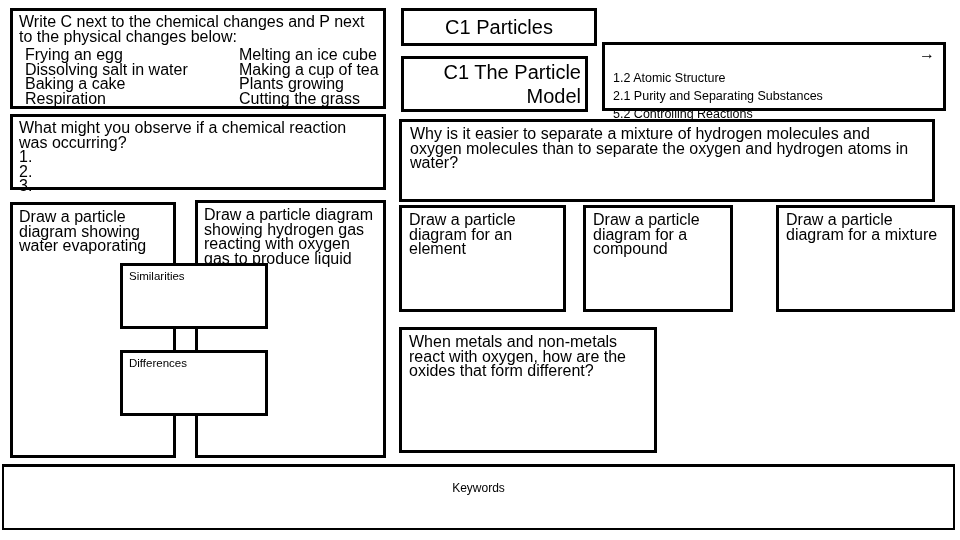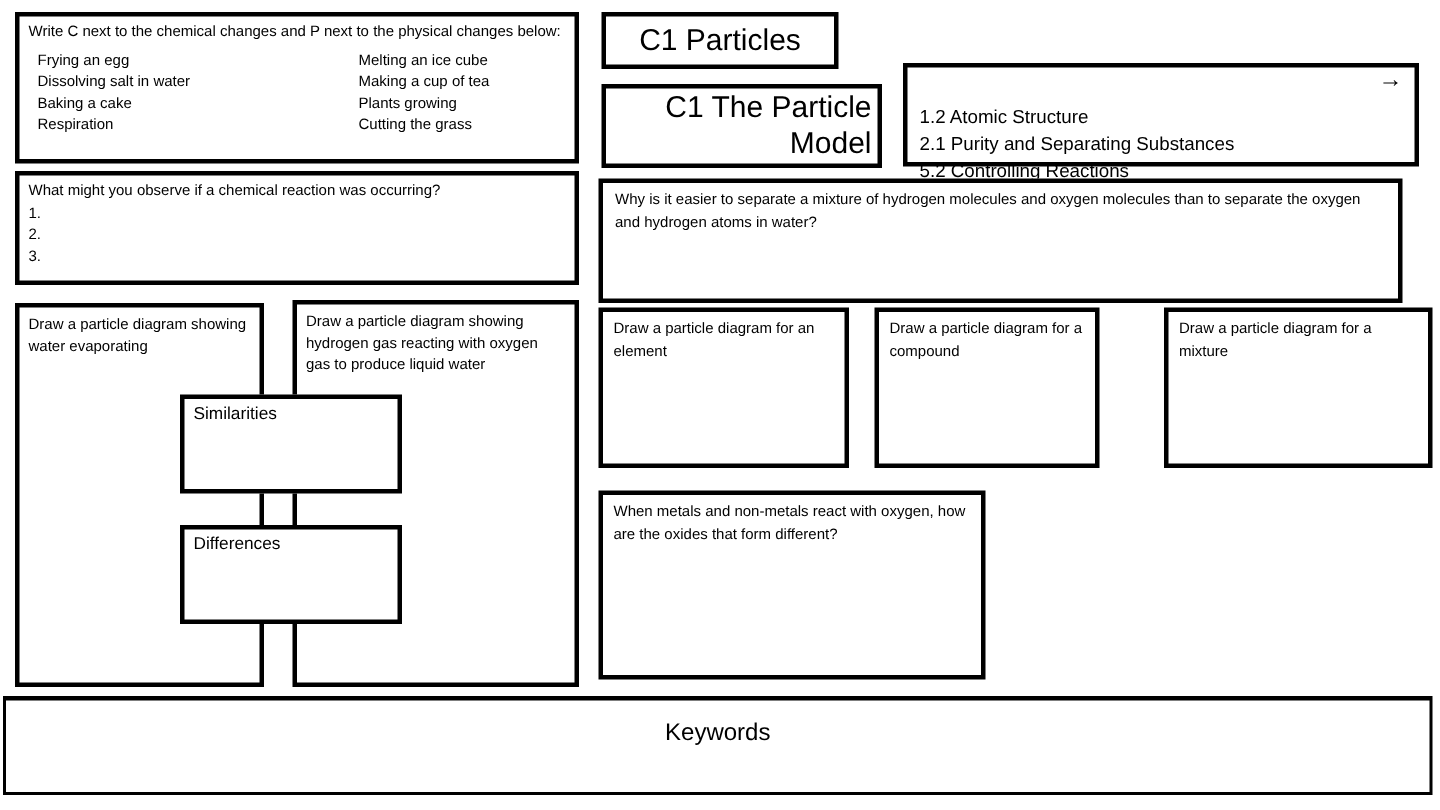--- a/index.html
+++ b/index.html
@@ -18,21 +18,21 @@
     height: 540px;
     background: #ffffff;
     overflow: hidden;
   }
   .box {
     position: absolute;
     box-sizing: border-box;
     border: 3px solid #000000;
     background: #ffffff;
     padding: 4px 6px;
-    font-size: 10px;
+    font-size: 16px;
     line-height: 14.5px;
   }
   .title-box {
     text-align: center;
     font-size: 20px;
     line-height: 24px;
     display: flex;
     align-items: center;
     justify-content: center;
     padding: 2px 4px;
@@ -80,21 +80,21 @@
     border: 2px solid #000000;
     border-top-width: 3px;
     background: #ffffff;
   }
   .keywords-label {
     position: absolute;
     left: 0;
     right: 0;
     top: 12px;
     text-align: center;
-    font-size: 16px;
+    font-size: 12px;
     line-height: 19px;
     font-weight: normal;
   }
   .overlay-box {
     position: absolute;
     box-sizing: border-box;
     border: 3px solid #000000;
     background: #ffffff;
     padding: 3px 6px;
     font-size: 11.5px;
@@ -121,21 +121,21 @@
       </div>
       <div class="col-right">
         <div>Melting an ice cube</div>
         <div>Making a cup of tea</div>
         <div>Plants growing</div>
         <div>Cutting the grass</div>
       </div>
     </div>
   </div>
 
-  <div class="box title-box" style="left:401px; top:8px; width:158px; height:38px;">
+  <div class="box title-box" style="left:401px; top:8px; width:196px; height:38px;">
     <span>C1 Particles</span>
   </div>
 
   <div class="box title-box" style="left:401px; top:56px; width:187px; height:56px;text-align:right;">
     <span>C1 The Particle Model</span>
   </div>
 
   <div class="box links-head" style="left:602px; top:8px; width:344px; height:33px;margin-top:43px;">
     <span>Links</span>
   </div>

